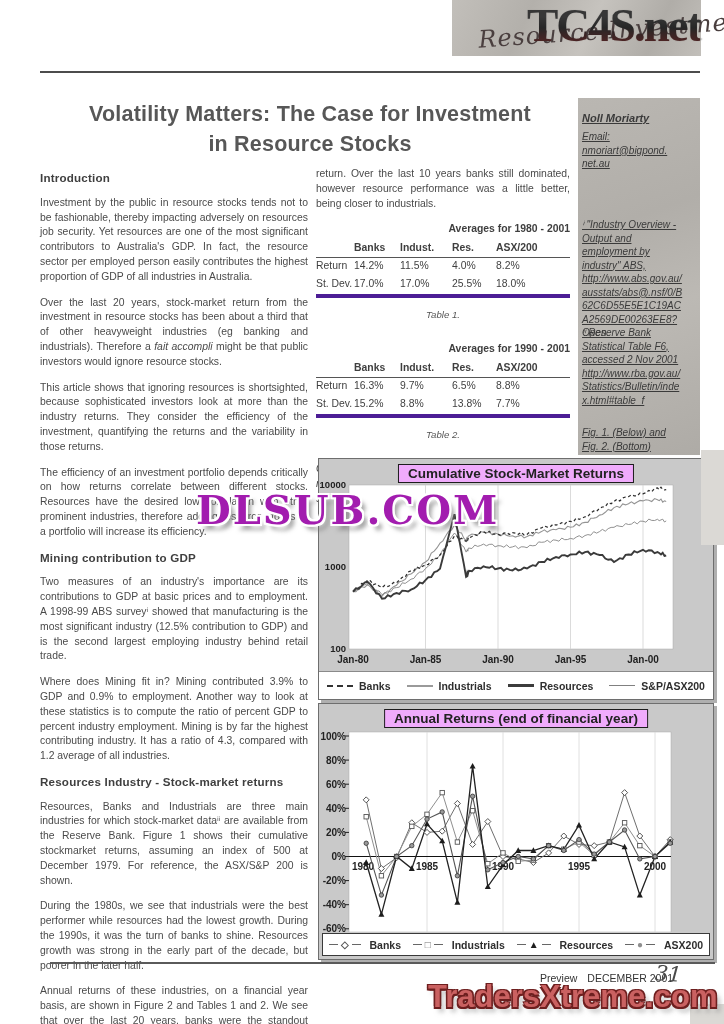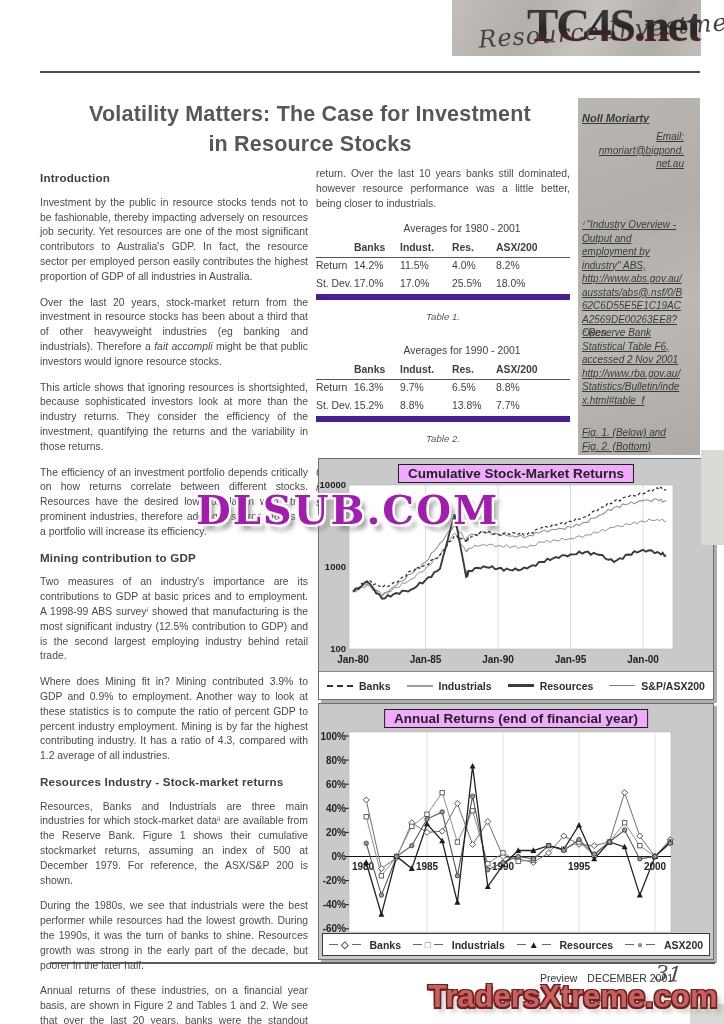--- a/index.html
+++ b/index.html
@@ -20,35 +20,35 @@
   
   .title{position:absolute;left:60px;top:99px;width:500px;text-align:center;
     font-size:21.5px;line-height:30px;font-weight:600;color:#575757;letter-spacing:.2px;}
   
   .colL{position:absolute;left:40px;top:167px;width:268px;font-size:10.4px;line-height:14.8px;text-align:justify;}
   .colR{position:absolute;left:316px;top:167px;width:254px;font-size:10.4px;line-height:14.8px;text-align:justify;}
   .colL p,.colR p{margin:0 0 11px 0;}
   h2{font-size:11.6px;color:#3f3f3f;margin:4px 0 10px 0;text-align:left;letter-spacing:.2px;}
   
   .tblwrap{margin:3px 0 0 0;}
-  .tbl-title{font-weight:normal;padding-left:38px;margin-bottom:2px;color:#3f3f3f;text-align:center;}
+  .tbl-title{font-weight:bold;padding-left:38px;margin-bottom:2px;color:#3f3f3f;text-align:right;}
   table.t{border-collapse:collapse;table-layout:fixed;width:254px;font-size:10.4px;color:#3f3f3f;}
   table.t td,table.t th{padding:1.5px 0;text-align:left;font-weight:normal;}
   table.t .hd{font-weight:bold;}
   table.t tr.r1 td{border-top:1px solid #555;}
-  table.t tr.r2 td{border-bottom:6px solid #4c1d95;}
+  table.t tr.r2 td{border-bottom:4px solid #4c1d95;}
   .tcap{font-style:italic;font-size:9.6px;color:#555;margin:10px 0 20px 0;text-align:center;}
   .question{margin-top:14px;}
   
   .sidebar{position:absolute;left:578px;top:98px;width:122px;height:357px;
     background:linear-gradient(160deg,#bab7b2 0%,#b1aea9 35%,#bcb9b4 60%,#aeaba6 100%);}
   .sb{position:absolute;left:4px;width:102px;font-style:italic;color:#3a3a3a;
       font-size:10px;line-height:13.5px;text-align:left;word-wrap:break-word;text-decoration:underline;}
   .sb-author{top:14px;font-weight:bold;font-size:11px;}
-  .sb-email{top:32px;text-align:right;}
+  .sb-email{top:32px;}
   .sb-fn1{top:120px;}
   .sb-fn2{top:228px;}
   .sb-fig{top:328px;}
   
   .chartbox{position:absolute;left:318px;width:394px;background:#c9c9c9;
     border:1px solid #6e6e6e;box-shadow:3px 3px 0 rgba(110,110,110,.55);}
   #c1{top:458px;height:240px;}
   #c2{top:703px;height:255px;}
   .ctitle{position:absolute;top:5px;left:50%;transform:translateX(-50%);z-index:2;
     background:#f0abfc;border:1px solid #1d1d1d;padding:1px 9px;font-weight:bold;

